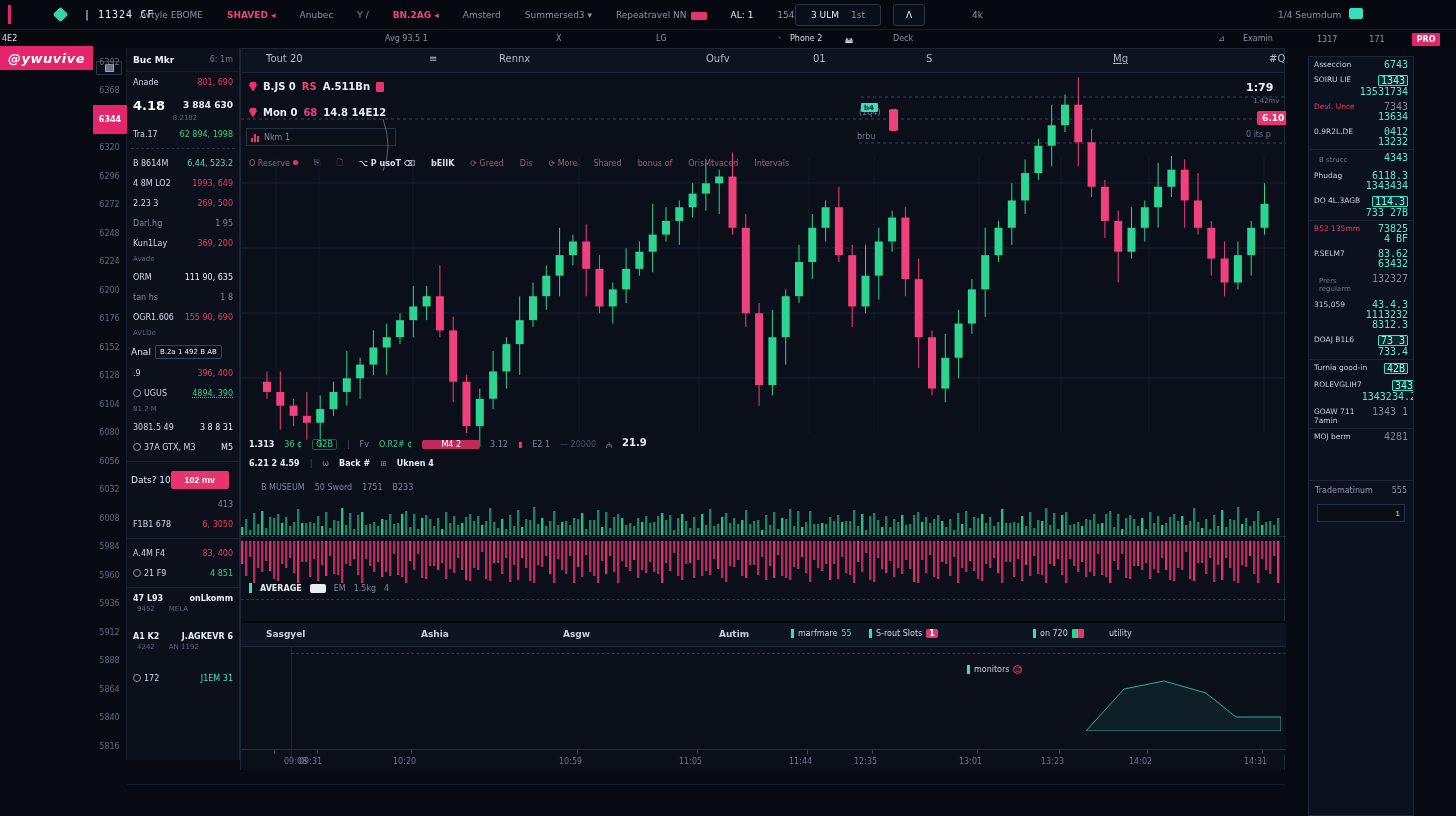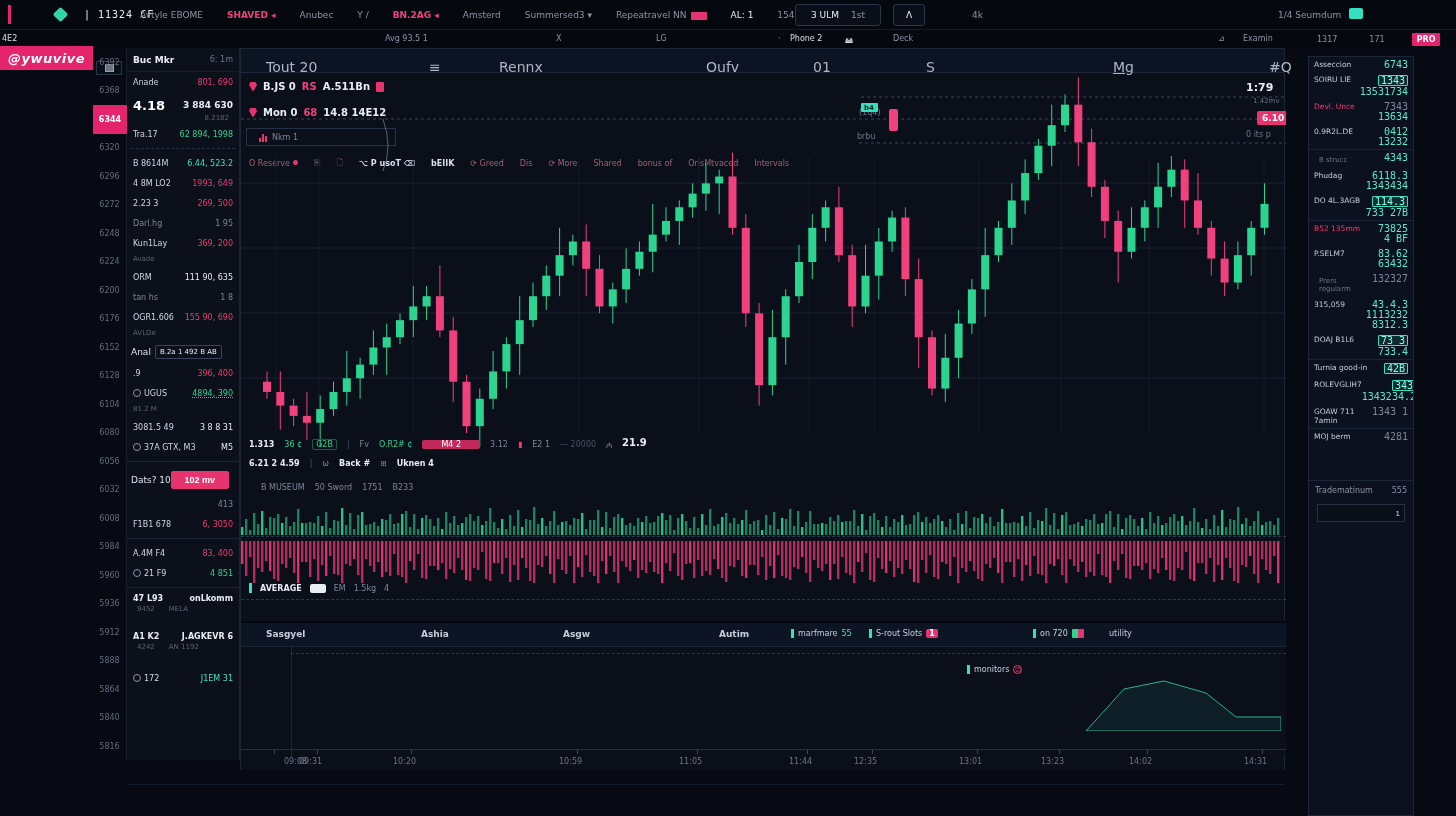--- a/index.html
+++ b/index.html
@@ -36,45 +36,45 @@
   .opanel{left:127px;top:48px;width:113px;height:712px;border-right:1px solid #1b2433;background:#0b101b;overflow:hidden}
   .ophead{height:24px;display:flex;align-items:center;justify-content:space-between;padding:0 6px;border-bottom:1px solid #161e2e}
   .ophead .t{color:#e7ecf5;font-size:9px;font-weight:bold}
   .ophead .r{color:#6b7488;font-size:8px}
   .orow{display:flex;align-items:center;justify-content:space-between;padding:0 6px;height:20px}
   .orow .l{color:#cfd6e4;font-size:8px;white-space:nowrap}
   .orow .l.dim{color:#7d8699}
   .orow .v{font-size:8px;text-align:right;white-space:nowrap}
   .v-pink{color:#ef3a6e}.v-green{color:#2bd48f}.v-teal{color:#43dfc3}.v-grey{color:#7d8699}.v-white{color:#e7ecf5}
   .u{text-decoration:underline;text-decoration-style:dotted}
-  .osub{display:flex;justify-content:flex-end;padding:0 10px 2px 14px;color:#5a6478;font-size:7px;margin-top:-4px}
+  .osub{display:flex;justify-content:center;padding:0 10px 2px 14px;color:#5a6478;font-size:7px;margin-top:-4px}
   .osec{padding:2px 6px;color:#5a6478;font-size:7px;height:14px}
   .odiv{border-top:1px dashed #273146;margin:4px 4px}
   .odivs{border-top:1px solid #1b2433;margin:4px 0}
   .obig{display:flex;align-items:center;justify-content:space-between;padding:0 6px;height:26px}
   .obig .l{color:#fff;font-size:13px;font-weight:bold}
   .obig .v{color:#e7ecf5;font-size:9px;font-weight:bold}
   .obtnrow{padding:1px 4px;height:22px;display:flex;align-items:center;gap:4px}
   .obtn{border:1px solid #39435a;border-radius:2px;color:#e7ecf5;font-size:7px;padding:2px 4px;white-space:nowrap}
   .buyrow{display:flex;align-items:center;padding:2px 4px;height:28px}
   .buybtn{background:#e8346e;color:#fff;font-size:9px;font-weight:bold;border:none;border-radius:2px;width:58px;height:18px;display:flex;align-items:center;justify-content:center}
   .opair{padding:2px 6px;height:38px}
   .opair .r1{display:flex;justify-content:space-between;color:#e7ecf5;font-size:8px;font-weight:bold}
   .opair .r2{display:flex;justify-content:flex-start;gap:14px;color:#5a6478;font-size:7px;margin-top:2px;padding-left:4px}
   .bullet{display:inline-block;width:8px;height:8px;border:1px solid #8a93a6;border-radius:50%;margin-right:3px;vertical-align:-1px}
   
   .chart{left:240px;top:48px;width:1045px;height:722px;border:1px solid #1d2636;border-bottom:none;background:#0a0f1a}
   .chead{position:absolute;left:0;top:0;width:100%;height:24px;background:#0c1322;border-bottom:1px solid #1d2636}
-  .ccol{position:absolute;top:10px;color:#aeb6c6;font-size:14px;white-space:nowrap}
+  .ccol{position:absolute;top:4px;color:#aeb6c6;font-size:10px;white-space:nowrap}
   .legend{position:absolute;left:8px;display:flex;align-items:center;gap:6px;font-size:10px}
   .pin{width:8px;height:10px;background:#e8346e;clip-path:polygon(50% 100%,0 35%,20% 0,80% 0,100% 35%)}
   .lg-w{color:#e7ecf5;font-weight:bold}
   .lg-p{color:#f0417c;font-weight:bold}
   .lg-badge{width:8px;height:10px;background:#e8346e;border-radius:1px}
-  .nbox{position:absolute;left:5px;top:79px;width:150px;height:18px;border:1px solid #273146;display:flex;align-items:center;gap:5px;padding:0 12px;color:#7d8699;font-size:8px}
+  .nbox{position:absolute;left:5px;top:79px;width:150px;height:18px;border:1px solid #273146;display:flex;align-items:center;gap:5px;padding:0 4px;color:#7d8699;font-size:8px}
   .eq{display:flex;align-items:flex-end;gap:1px;height:9px}
   .eq i{display:block;width:2px;background:#e8346e}
   .ctoolbar{position:absolute;left:8px;top:107px;display:flex;align-items:center;gap:16px;font-size:8px;color:#9b5a74}
   .titem{white-space:nowrap;color:#a06079}
   .titem.w{color:#d8dfeb;font-weight:bold}
   .titem.g{color:#7d8699}
   .tdot{display:inline-block;width:5px;height:5px;border-radius:50%;background:#e8346e;margin-left:3px;vertical-align:1px}
   .statusrow{position:absolute;left:8px;display:flex;align-items:center;gap:10px;font-size:8px}
   .seg-w{color:#e7ecf5;font-weight:bold}.seg-g{color:#2bd48f}.seg-gy{color:#7d8699}.seg-d{color:#49536a}.seg-p{color:#ef3a6e}
   .seg-gbox{color:#2bd48f;border:1px solid #1f5c44;border-radius:2px;padding:0 3px}

